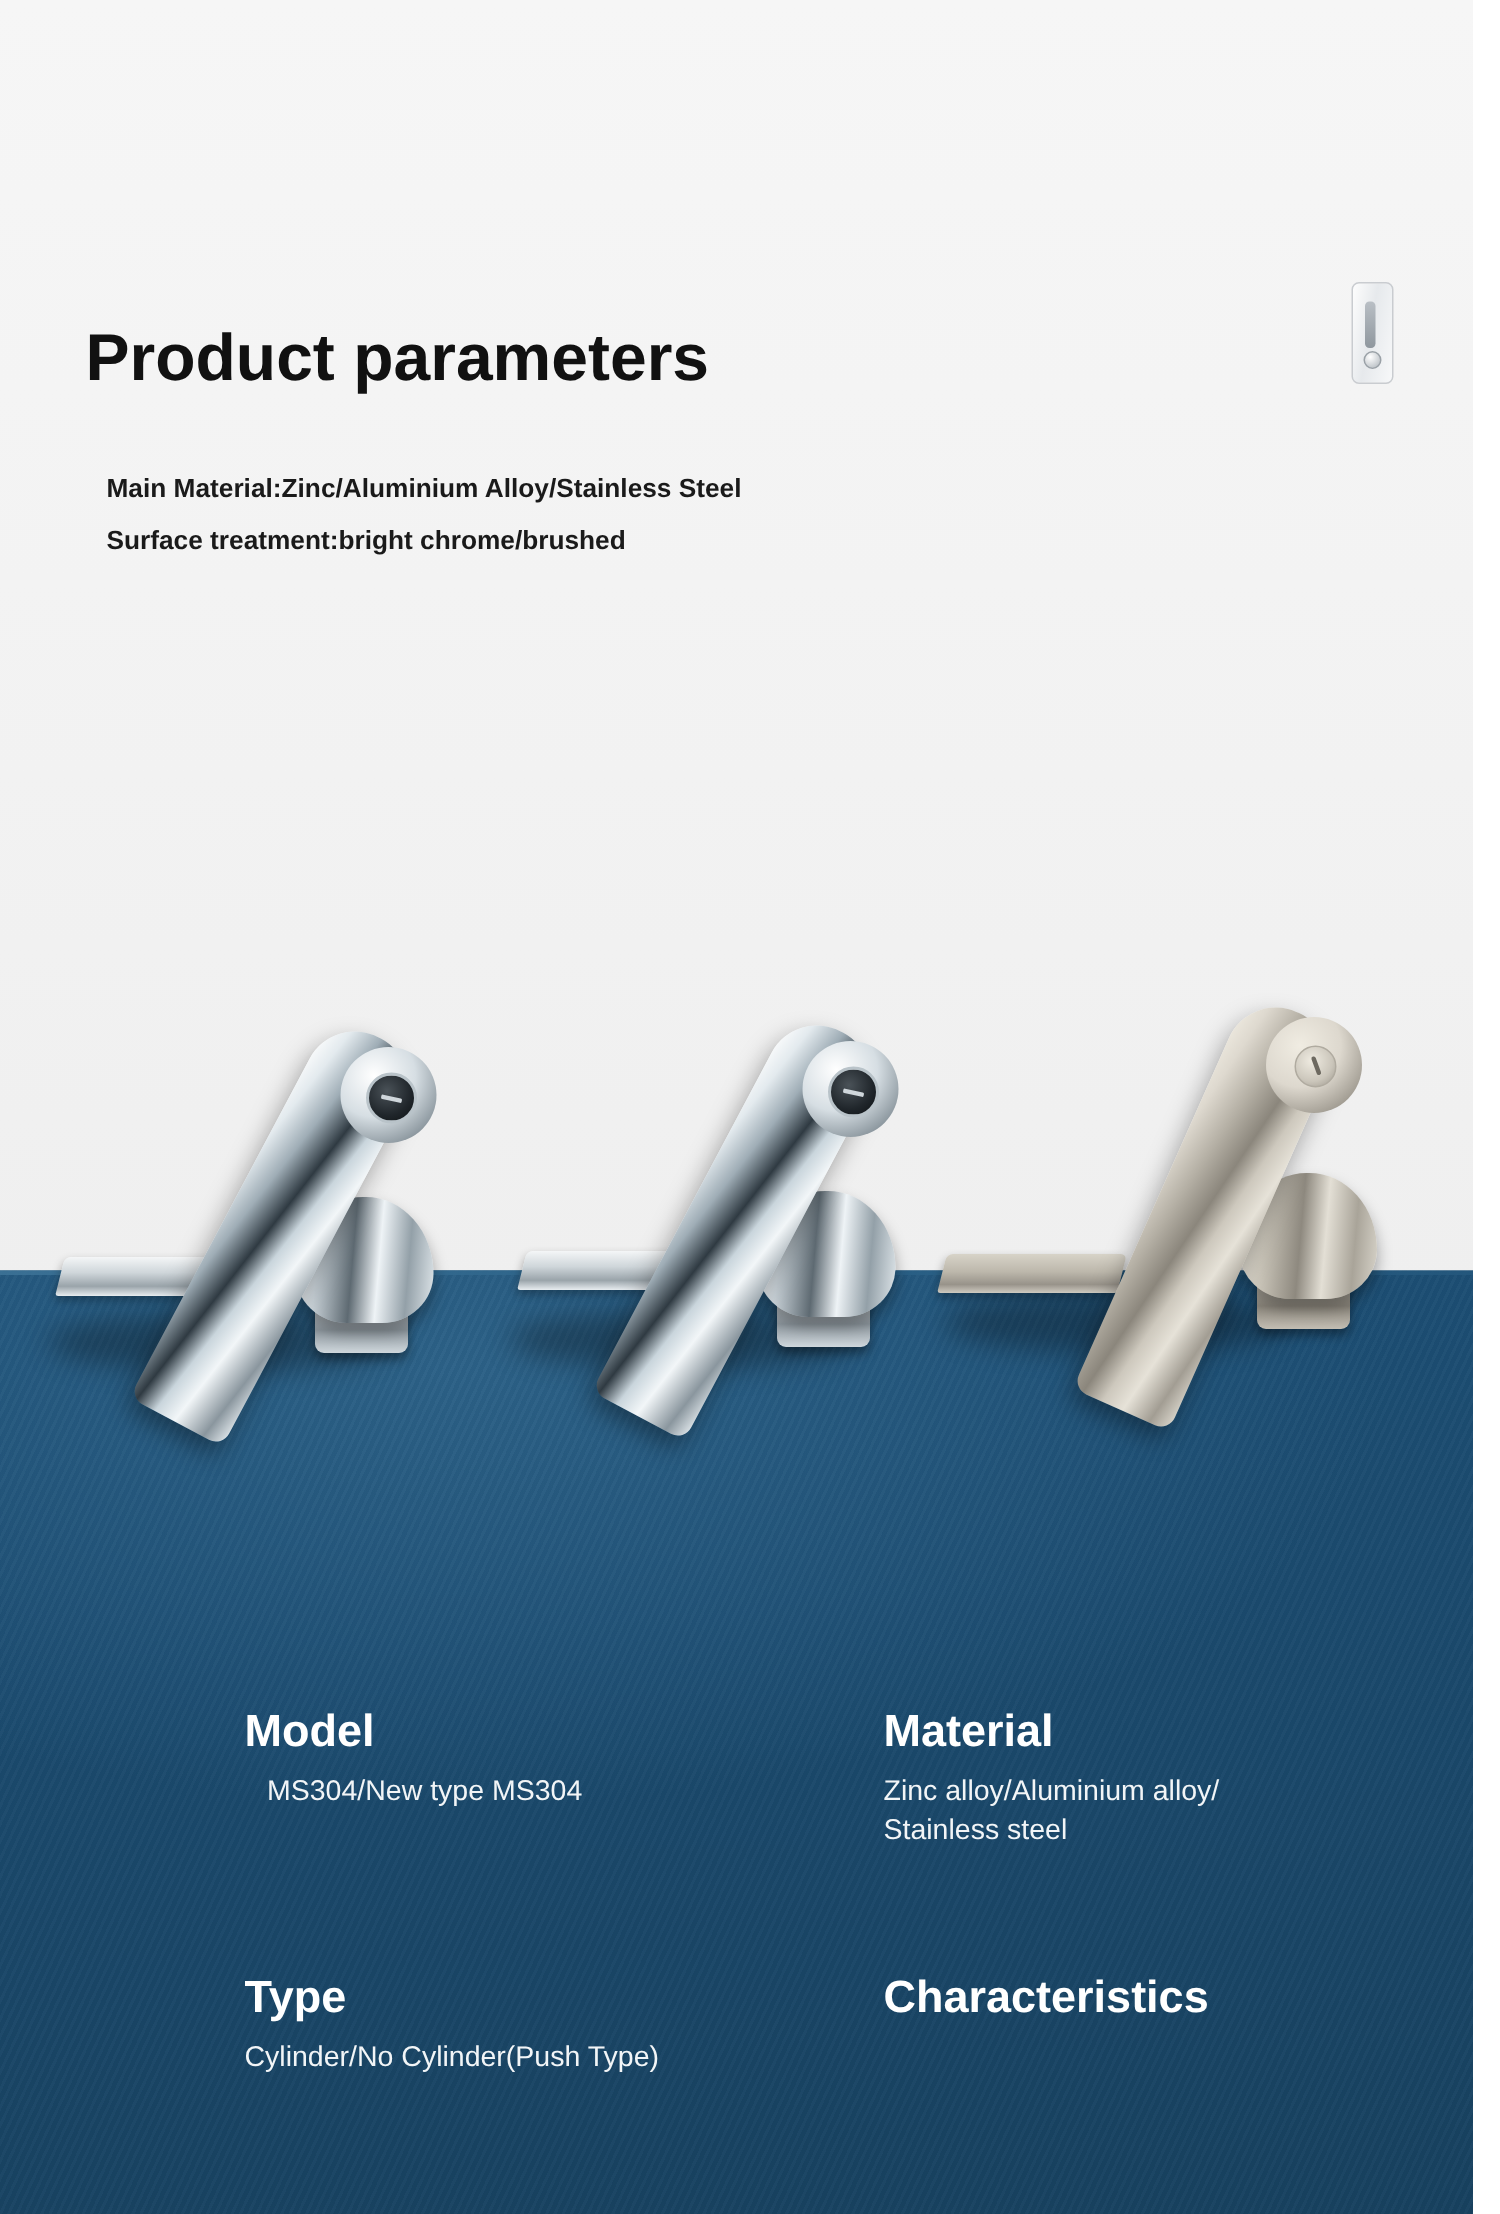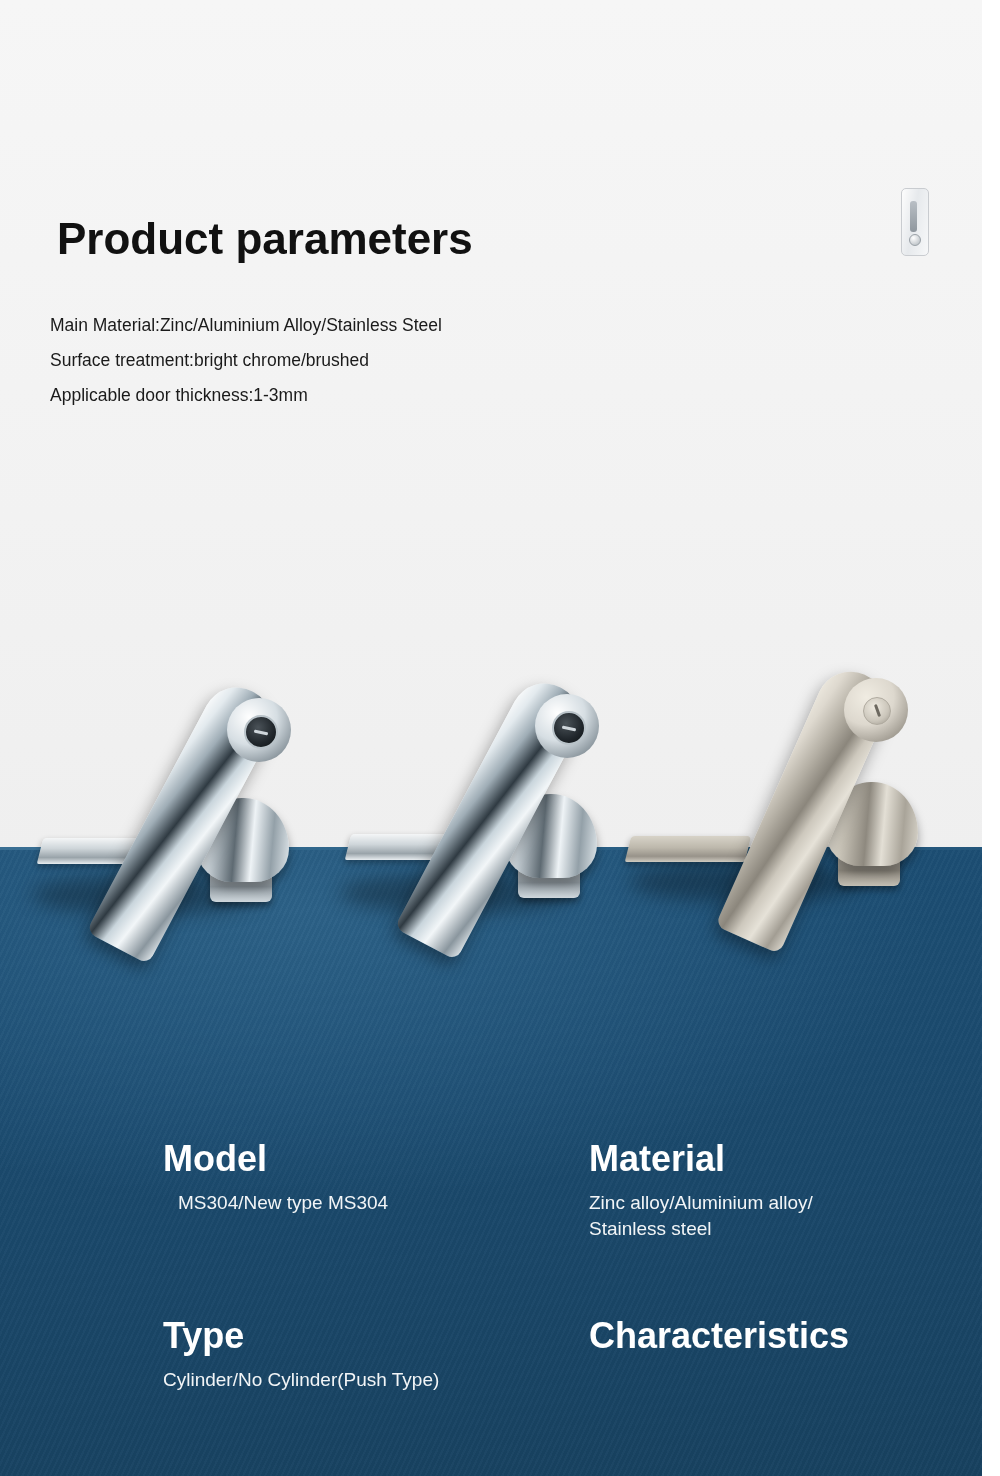--- a/index.html
+++ b/index.html
@@ -36,23 +36,24 @@
     left: 57px;
     top: 185px;
     font-size: 44px;
     font-weight: bold;
     color: #111111;
     letter-spacing: 0px;
   }
 
   .spec-list {
     position: absolute;
-    left: 50px;
+    left: 71px;
     top: 308px;
     width: 900px;
+    font-weight: bold;
   }
   .spec-line {
     font-size: 17.5px;
     color: #1a1a1a;
     line-height: 35px;
     white-space: nowrap;
   }
 
   
   .corner-icon {
@@ -266,21 +267,21 @@
   .info-grid {
     position: absolute;
     left: 0;
     top: 1120px;
     width: 1000px;
   }
   .info-cell {
     position: absolute;
   }
   .info-head {
-    font-size: 36px;
+    font-size: 30px;
     font-weight: bold;
     color: #ffffff;
     margin: 0 0 10px 0;
     white-space: nowrap;
   }
   .info-body {
     font-size: 19px;
     color: #f2f5f7;
     line-height: 26px;
     white-space: pre-line;
@@ -302,21 +303,20 @@
 
   <div class="corner-icon">
     <div class="body"></div>
     <div class="slot"></div>
     <div class="knob"></div>
   </div>
 
   <div class="spec-list">
     <div class="spec-line">Main Material:Zinc/Aluminium Alloy/Stainless Steel</div>
     <div class="spec-line">Surface treatment:bright chrome/brushed</div>
-    <div class="spec-line">Applicable door thickness:1-3mm</div>
   </div>
 
   <div class="blue-panel"></div>
   <div class="blue-edge"></div>
 
   <div class="products">
 
     <div class="handle h1">
       <div class="shadow-blob" style="left:10px; top:225px; width:230px; height:40px;"></div>
       <div class="plate chrome-plate" style="left:18px; top:188px;"></div>

